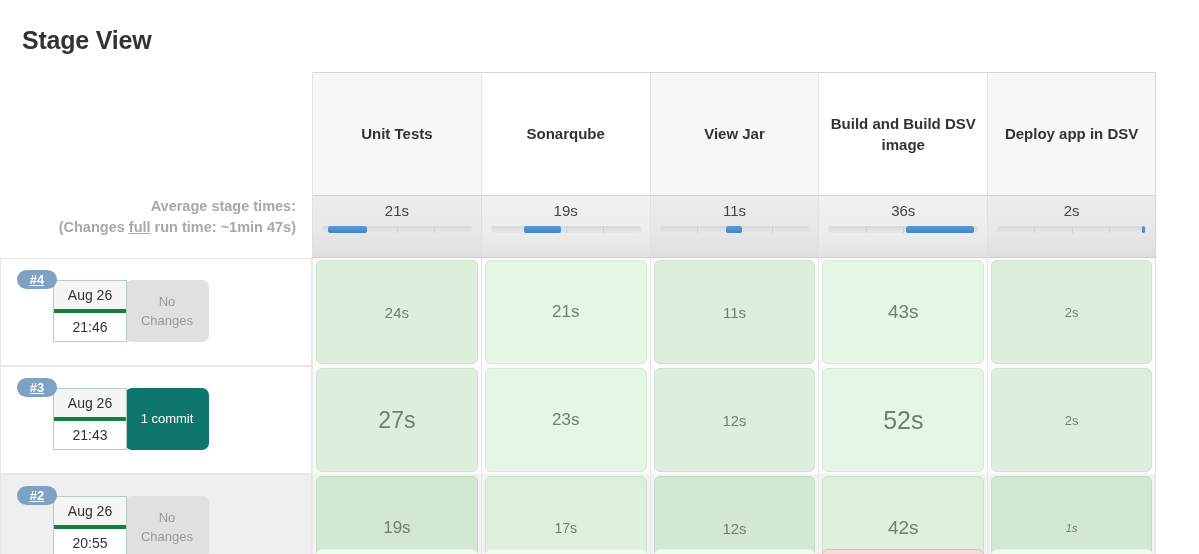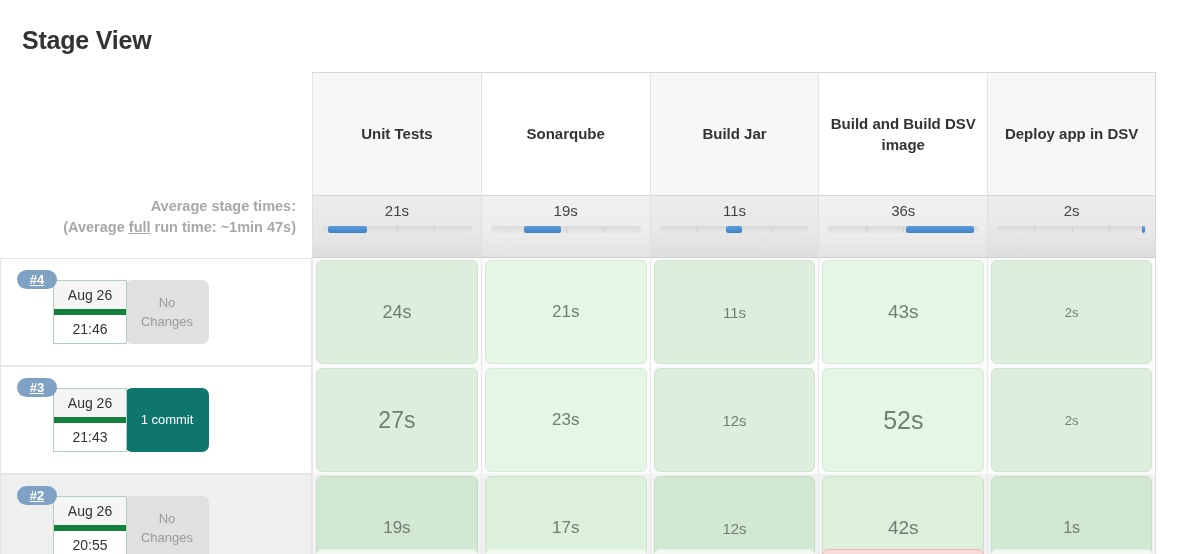--- a/index.html
+++ b/index.html
@@ -109,21 +109,21 @@
   }
   .dt-box{
     width:72px;
     border:1px solid #b3cfc2;
     background:#ffffff;
     z-index:2;position:relative;
     font-size:14px;color:#333;
   }
   .dt-box .d{
     background:#f5f5f5;
-    border-bottom:6px solid #15803d;
+    border-bottom:4px solid #15803d;
     text-align:center;padding:6px 0 6px 0;
   }
   .dt-box .t{
     background:#ffffff;
     text-align:center;padding:6px 0 6px 0;
   }
   .chg-box{
     width:72px;margin-left:-2px;
     border-radius:7px;
     display:flex;align-items:center;justify-content:center;
@@ -175,30 +175,30 @@
         <col class="stg">
         <col class="stg">
         <col class="stg">
         <col class="stg">
     </colgroup>
     <thead>
       <tr>
         <th class="corner"></th>
       <th class="stage-head"><span>Unit Tests</span></th>
           <th class="stage-head alt"><span>Sonarqube</span></th>
-          <th class="stage-head"><span>Build Jar</span></th>
+          <th class="stage-head"><span>View Jar</span></th>
           <th class="stage-head alt"><span>Build and Build DSV image</span></th>
           <th class="stage-head"><span>Deploy app in DSV</span></th>
         </tr>
     </thead>
     <tbody id="tbody">
         <tr>
           <td class="avg-lbl">
             <div>Average stage times:</div>
-            <div><span>(Average </span><u>full</u><span> run time: ~1min 47s)</span></div>
+            <div><span>(Changes </span><u>full</u><span> run time: ~1min 47s)</span></div>
           </td>
           <td class="avg">
             <div class="avg-time">21s</div>
             <div class="track">
               <i style="left: 25%;"></i>
               <i style="left: 50%;"></i>
               <i style="left: 75%;"></i>
               <b style="left: 4%; width: 26%;"></b>
             </div>
           </td>
@@ -247,21 +247,21 @@
                 <div class="dt-box">
                   <div class="d">Aug 26</div>
                   <div class="t">21:46</div>
                 </div>
                 <div class="chg-box none">No Changes</div>
               </div>
             </div>
           </td>
           <td class="cell">
             <div class="chip ok">
-              <span style="font-size: 18px;">24s</span>
+              <span style="font-size: 15px;">24s</span>
             </div>
           </td>
           <td class="cell">
             <div class="chip ok alt">
               <span style="font-size: 17px;">21s</span>
             </div>
           </td>
           <td class="cell">
             <div class="chip ok">
               <span style="font-size: 15px;">11s</span>
@@ -330,36 +330,36 @@
               </div>
             </div>
           </td>
           <td class="cell">
             <div class="chip ok">
               <span style="font-size: 17px;">19s</span>
             </div>
           </td>
           <td class="cell">
             <div class="chip ok alt">
-              <span style="font-size: 17px;">17s</span>
+              <span style="font-size: 14px;">17s</span>
             </div>
           </td>
           <td class="cell">
             <div class="chip ok">
               <span style="font-size: 15px;">12s</span>
             </div>
           </td>
           <td class="cell">
             <div class="chip ok alt">
               <span style="font-size: 19px;">42s</span>
             </div>
           </td>
           <td class="cell">
             <div class="chip ok">
-              <span style="font-size: 16px;">1s</span>
+              <span style="font-size: 11px; font-style: italic;">1s</span>
             </div>
           </td>
         </tr>
       </tbody>
   </table>
 </div>
 
 <div id="peek-row">
     <div class="pk" style="left: 316px; width: 159.8px; background: rgb(242, 250, 242); border: 1px solid rgb(230, 242, 230);"></div>
     <div class="pk" style="left: 484.8px; width: 159.8px; background: rgb(242, 250, 242); border: 1px solid rgb(230, 242, 230);"></div>

